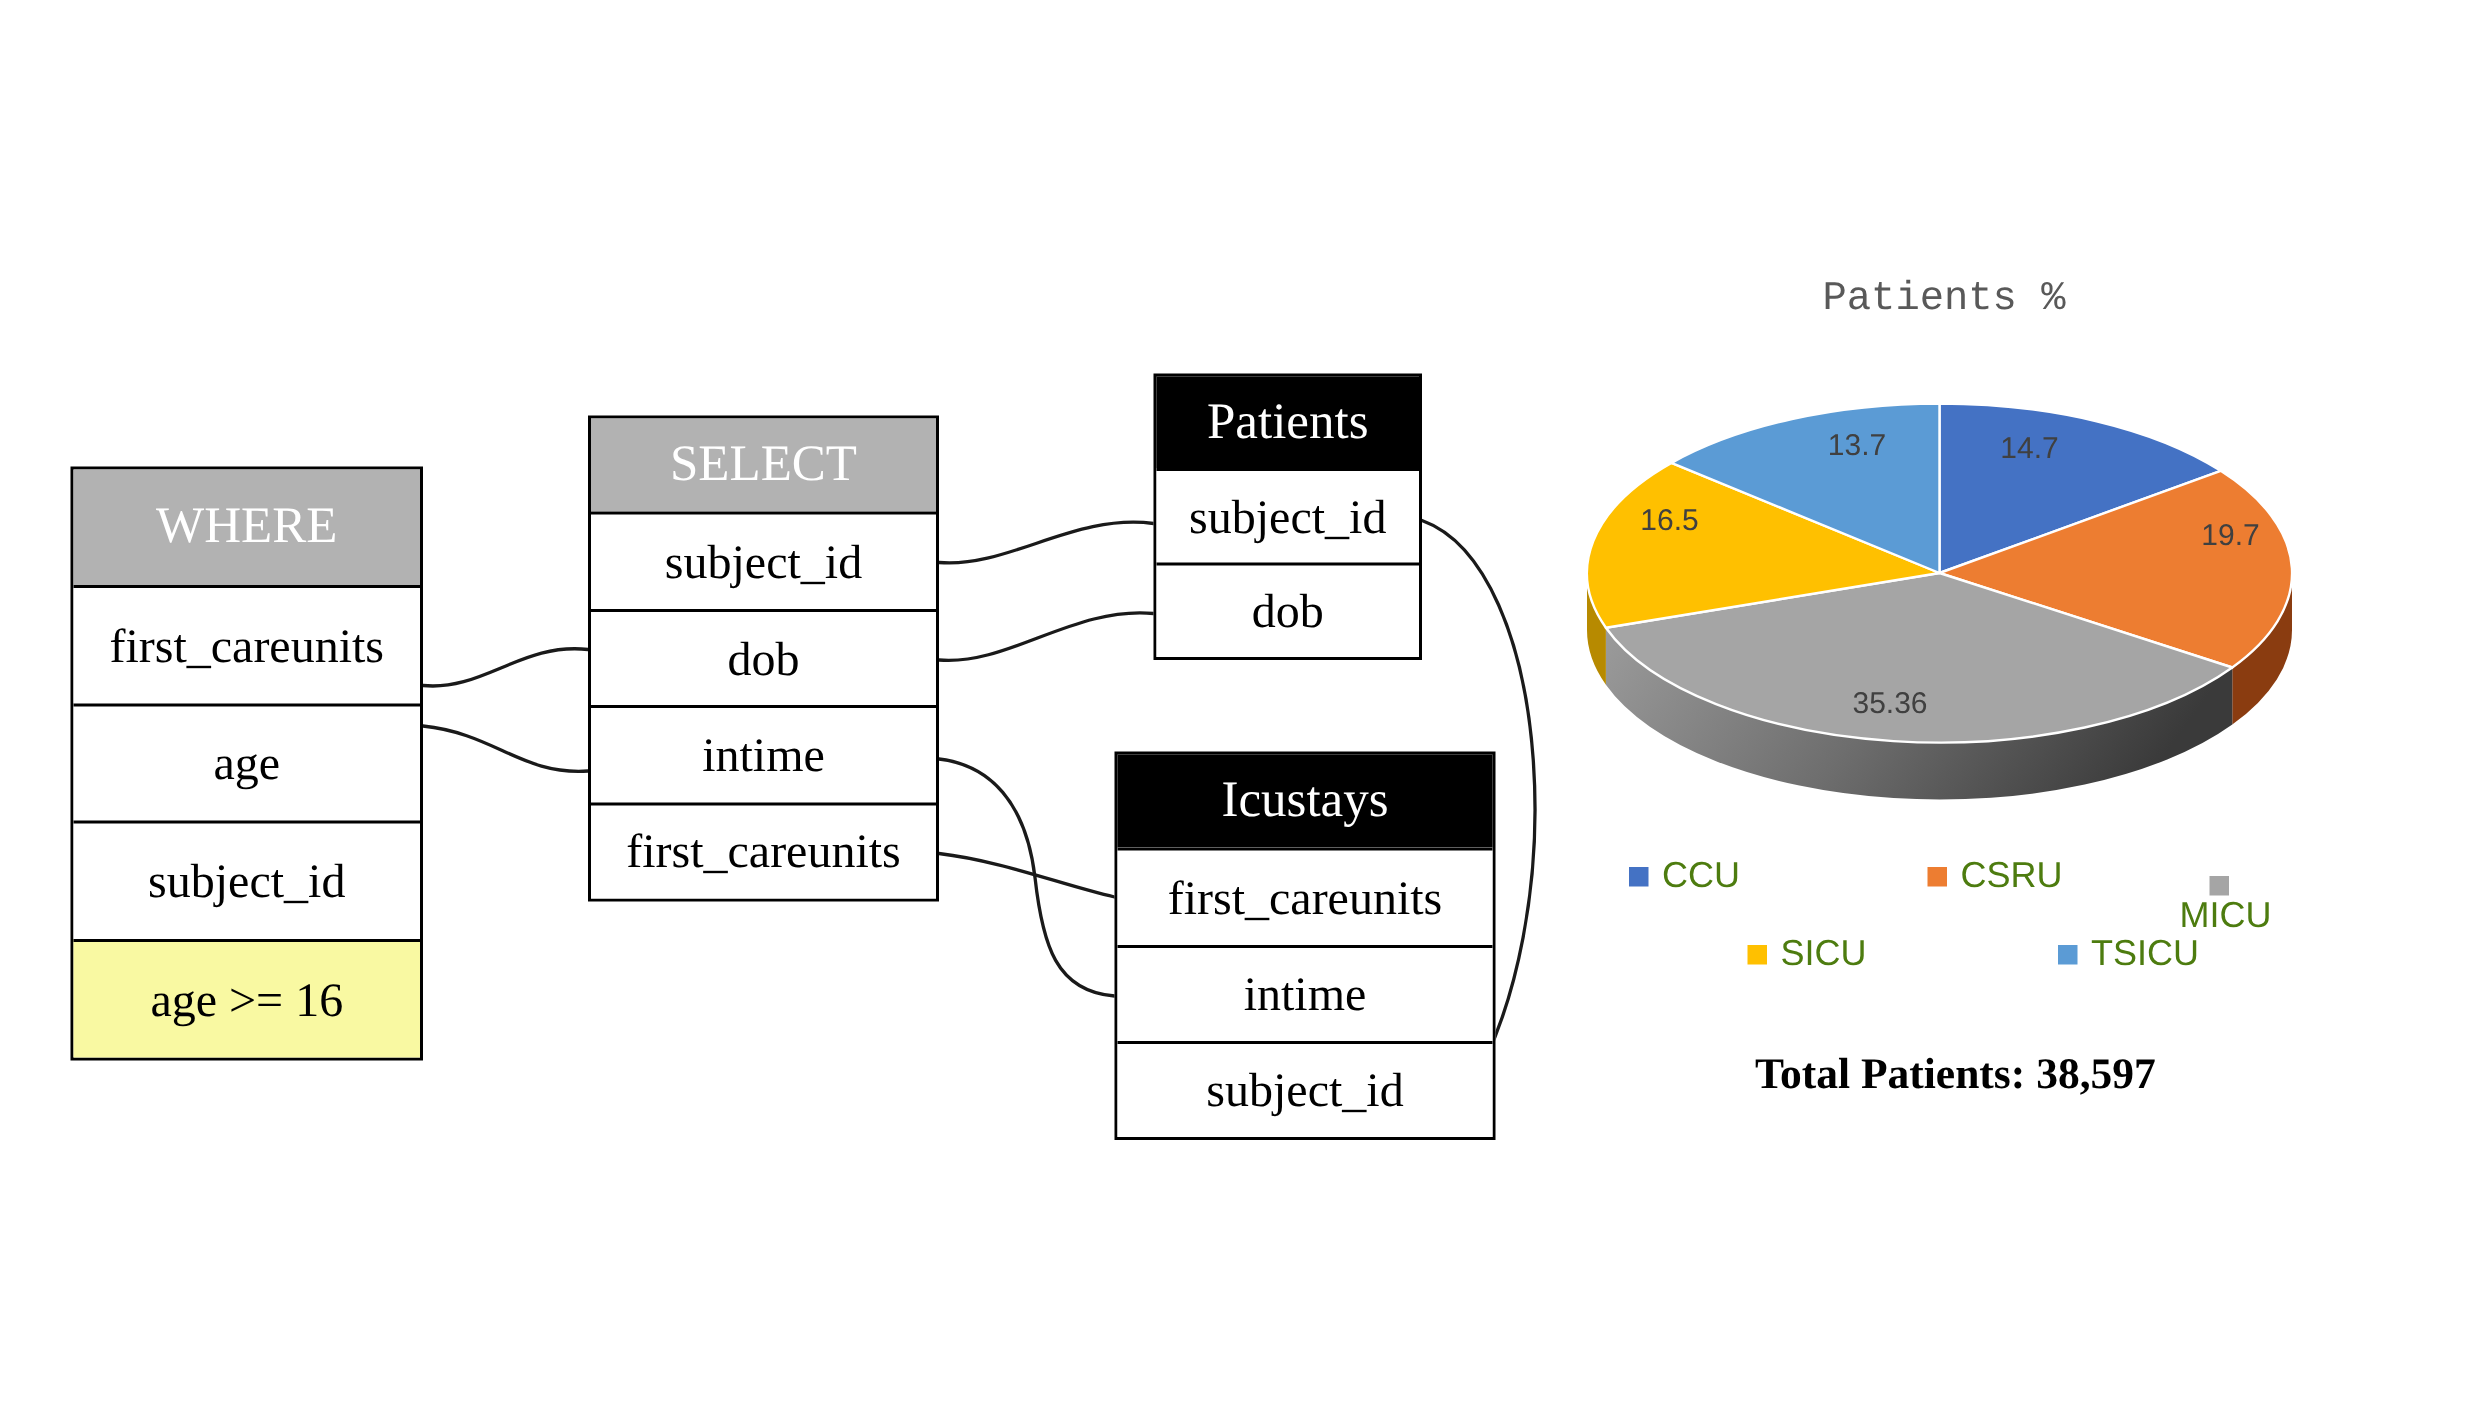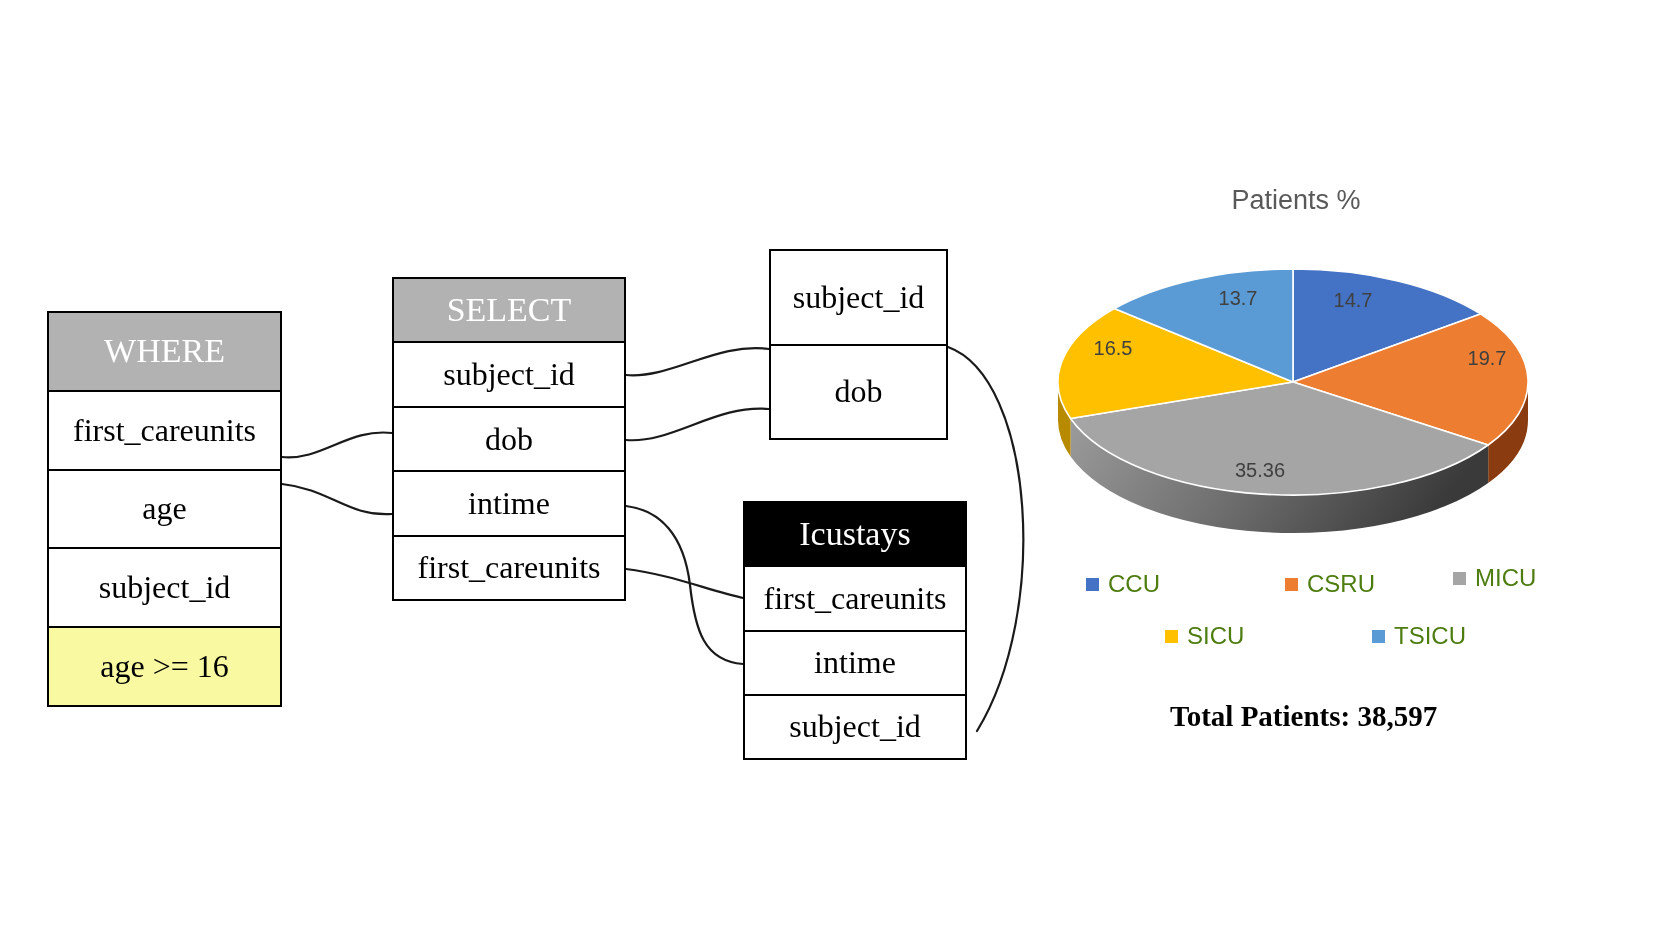--- a/index.html
+++ b/index.html
@@ -16,21 +16,21 @@
   }
   .qtable .row {
     flex:1; display:flex; align-items:center; justify-content:center;
     font-size:32px; color:#000; background:#fff; border-top:2px solid #000;
     white-space:nowrap; overflow:hidden;
   }
   .qtable .row:first-child { border-top:none; }
   .qtable .hdr { color:#fff; font-size:34px; }
   .chart-title {
     position:absolute; transform:translate(-50%,-50%);
-    font-family:Liberation Sans, sans-serif; font-size:27px; color:#595959;
+    font-family:Liberation Mono, monospace; font-size:27px; color:#595959;
     white-space:nowrap;
   }
   .pie-label {
     position:absolute; transform:translate(-50%,-50%);
     font-family:"Liberation Sans", sans-serif; font-size:20px; color:#404040;
     white-space:nowrap;
   }
   .legend-item {
     position:absolute; display:flex; align-items:center;
     font-family:"Liberation Sans", sans-serif; font-size:24px; color:#4d7c0f;
@@ -89,25 +89,26 @@
 
   <div class="qtable" style="left:392px; top:277px; width:234px; height:324px;">
     <div class="row hdr" style="background-color: rgb(178, 178, 178);">SELECT</div>
     <div class="row">subject_id</div>
     <div class="row">dob</div>
     <div class="row">intime</div>
     <div class="row">first_careunits</div>
   </div>
 
   <div class="qtable" style="left:769px; top:249px; width:179px; height:191px;">
+    <div class="row hdr" style="background-color: rgb(0, 0, 0);">Patients</div>
     <div class="row">subject_id</div>
     <div class="row">dob</div>
   </div>
 
-  <div class="qtable" style="left:743px; top:501px; width:224px; height:259px;">
+  <div class="qtable" style="left:743px; top:501px; width:254px; height:259px;">
     <div class="row hdr" style="background-color: rgb(0, 0, 0);">Icustays</div>
     <div class="row">first_careunits</div>
     <div class="row">intime</div>
     <div class="row">subject_id</div>
   </div>
 
   <div class="chart-title" style="left:1296px; top:200px;">Patients %</div>
 
   <div class="pie-label" style="left:1353px; top:300px;">14.7</div>
   <div class="pie-label" style="left:1487px; top:358px;">19.7</div>
@@ -116,21 +117,21 @@
   <div class="pie-label" style="left:1238px; top:298px;">13.7</div>
 
   <div class="legend-item" style="left:1086px; top:570px;">
     <span class="legend-swatch" style="background-color: rgb(68, 114, 196);"></span>
     <span>CCU</span>
   </div>
   <div class="legend-item" style="left:1242px; top:570px;padding-left:43px;">
     <span class="legend-swatch" style="background-color: rgb(237, 125, 49);"></span>
     <span>CSRU</span>
   </div>
-  <div class="legend-item" style="left:1453px; top:564px;">
+  <div class="legend-item" style="left:1453px; top:584px;flex-direction:column;">
     <span class="legend-swatch" style="background-color: rgb(165, 165, 165);"></span>
     <span>MICU</span>
   </div>
   <div class="legend-item" style="left:1165px; top:622px;">
     <span class="legend-swatch" style="background-color: rgb(255, 192, 0);"></span>
     <span>SICU</span>
   </div>
   <div class="legend-item" style="left:1372px; top:622px;">
     <span class="legend-swatch" style="background-color: rgb(91, 155, 213);"></span>
     <span>TSICU</span>

